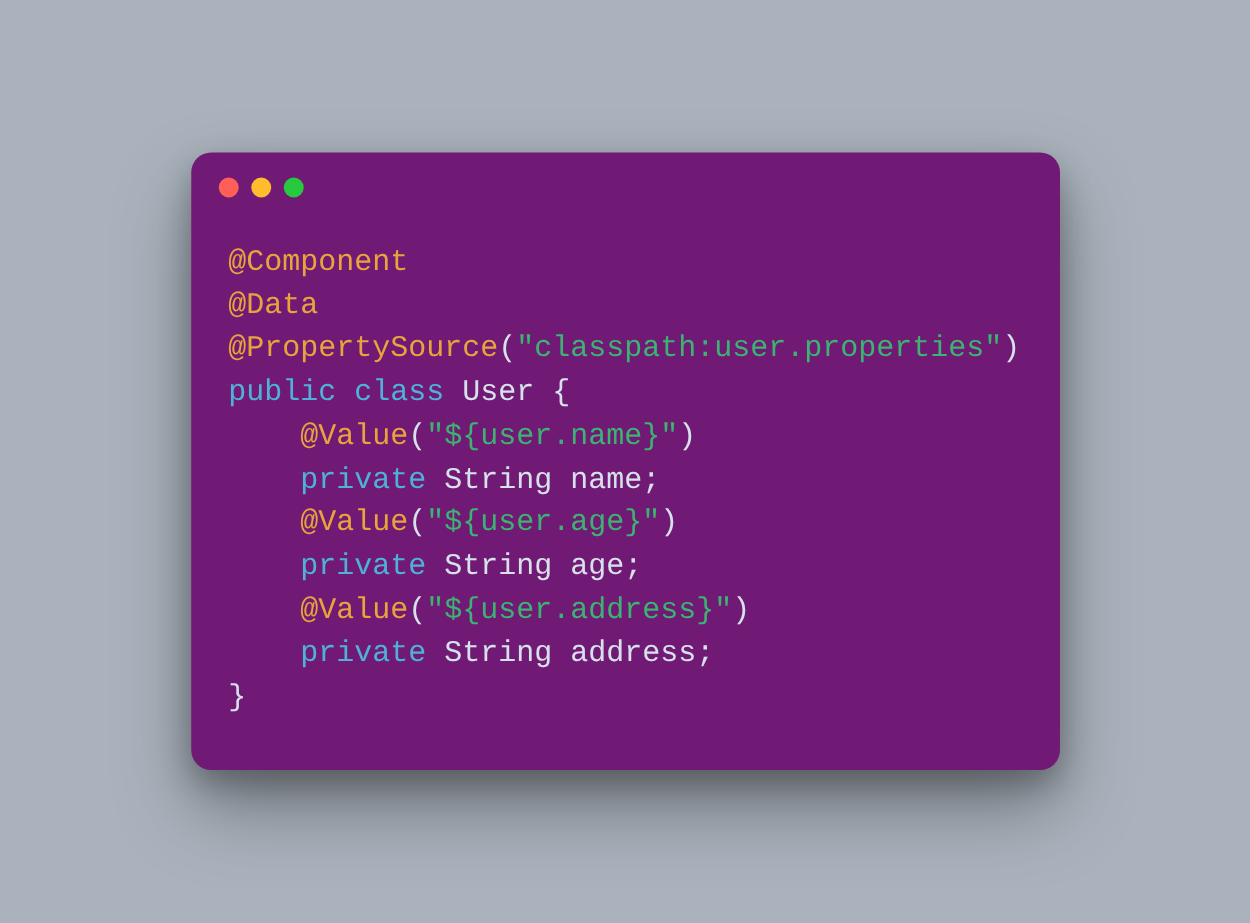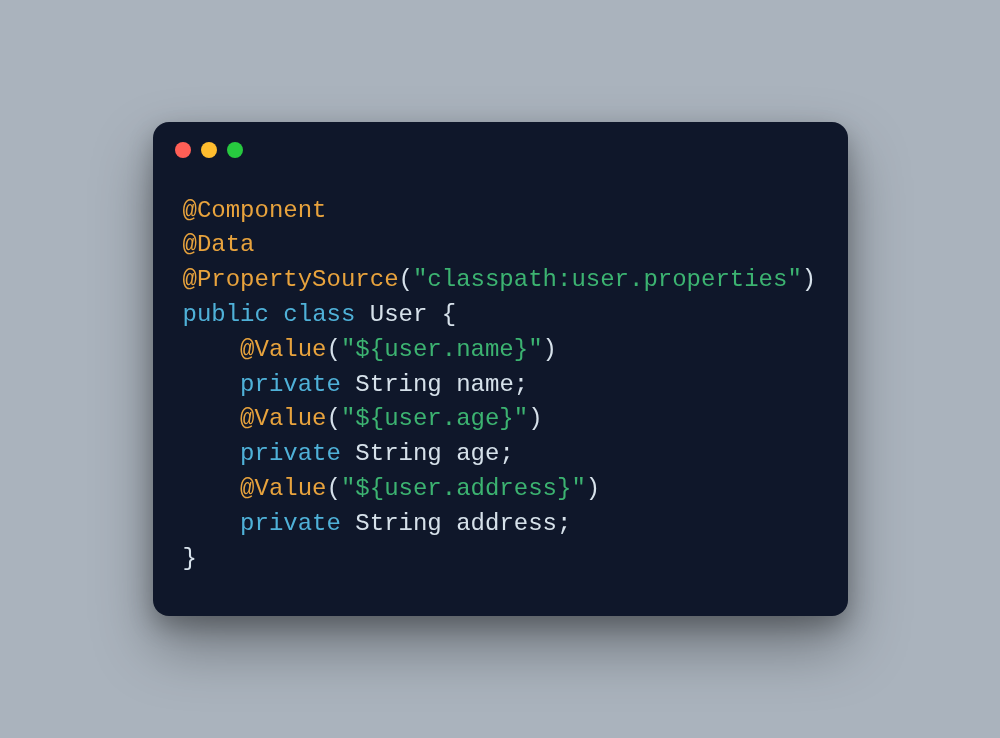--- a/index.html
+++ b/index.html
@@ -11,21 +11,21 @@
       width: 1000px;
       height: 738px;
       background: #aab3bd;
       display: flex;
       align-items: center;
       justify-content: center;
       font-family: ui-monospace, Menlo, Monaco, "Courier New", monospace;
     }
     .window {
       width: 695px;
-      background: #0f172a;
+      background: #701a75;
       border-radius: 16px;
       box-shadow: 0 30px 60px rgba(0,0,0,0.35), 0 10px 25px rgba(0,0,0,0.25);
       overflow: hidden;
     }
     .titlebar {
       display: flex;
       align-items: center;
       gap: 10px;
       padding: 20px 22px 8px 22px;
     }

